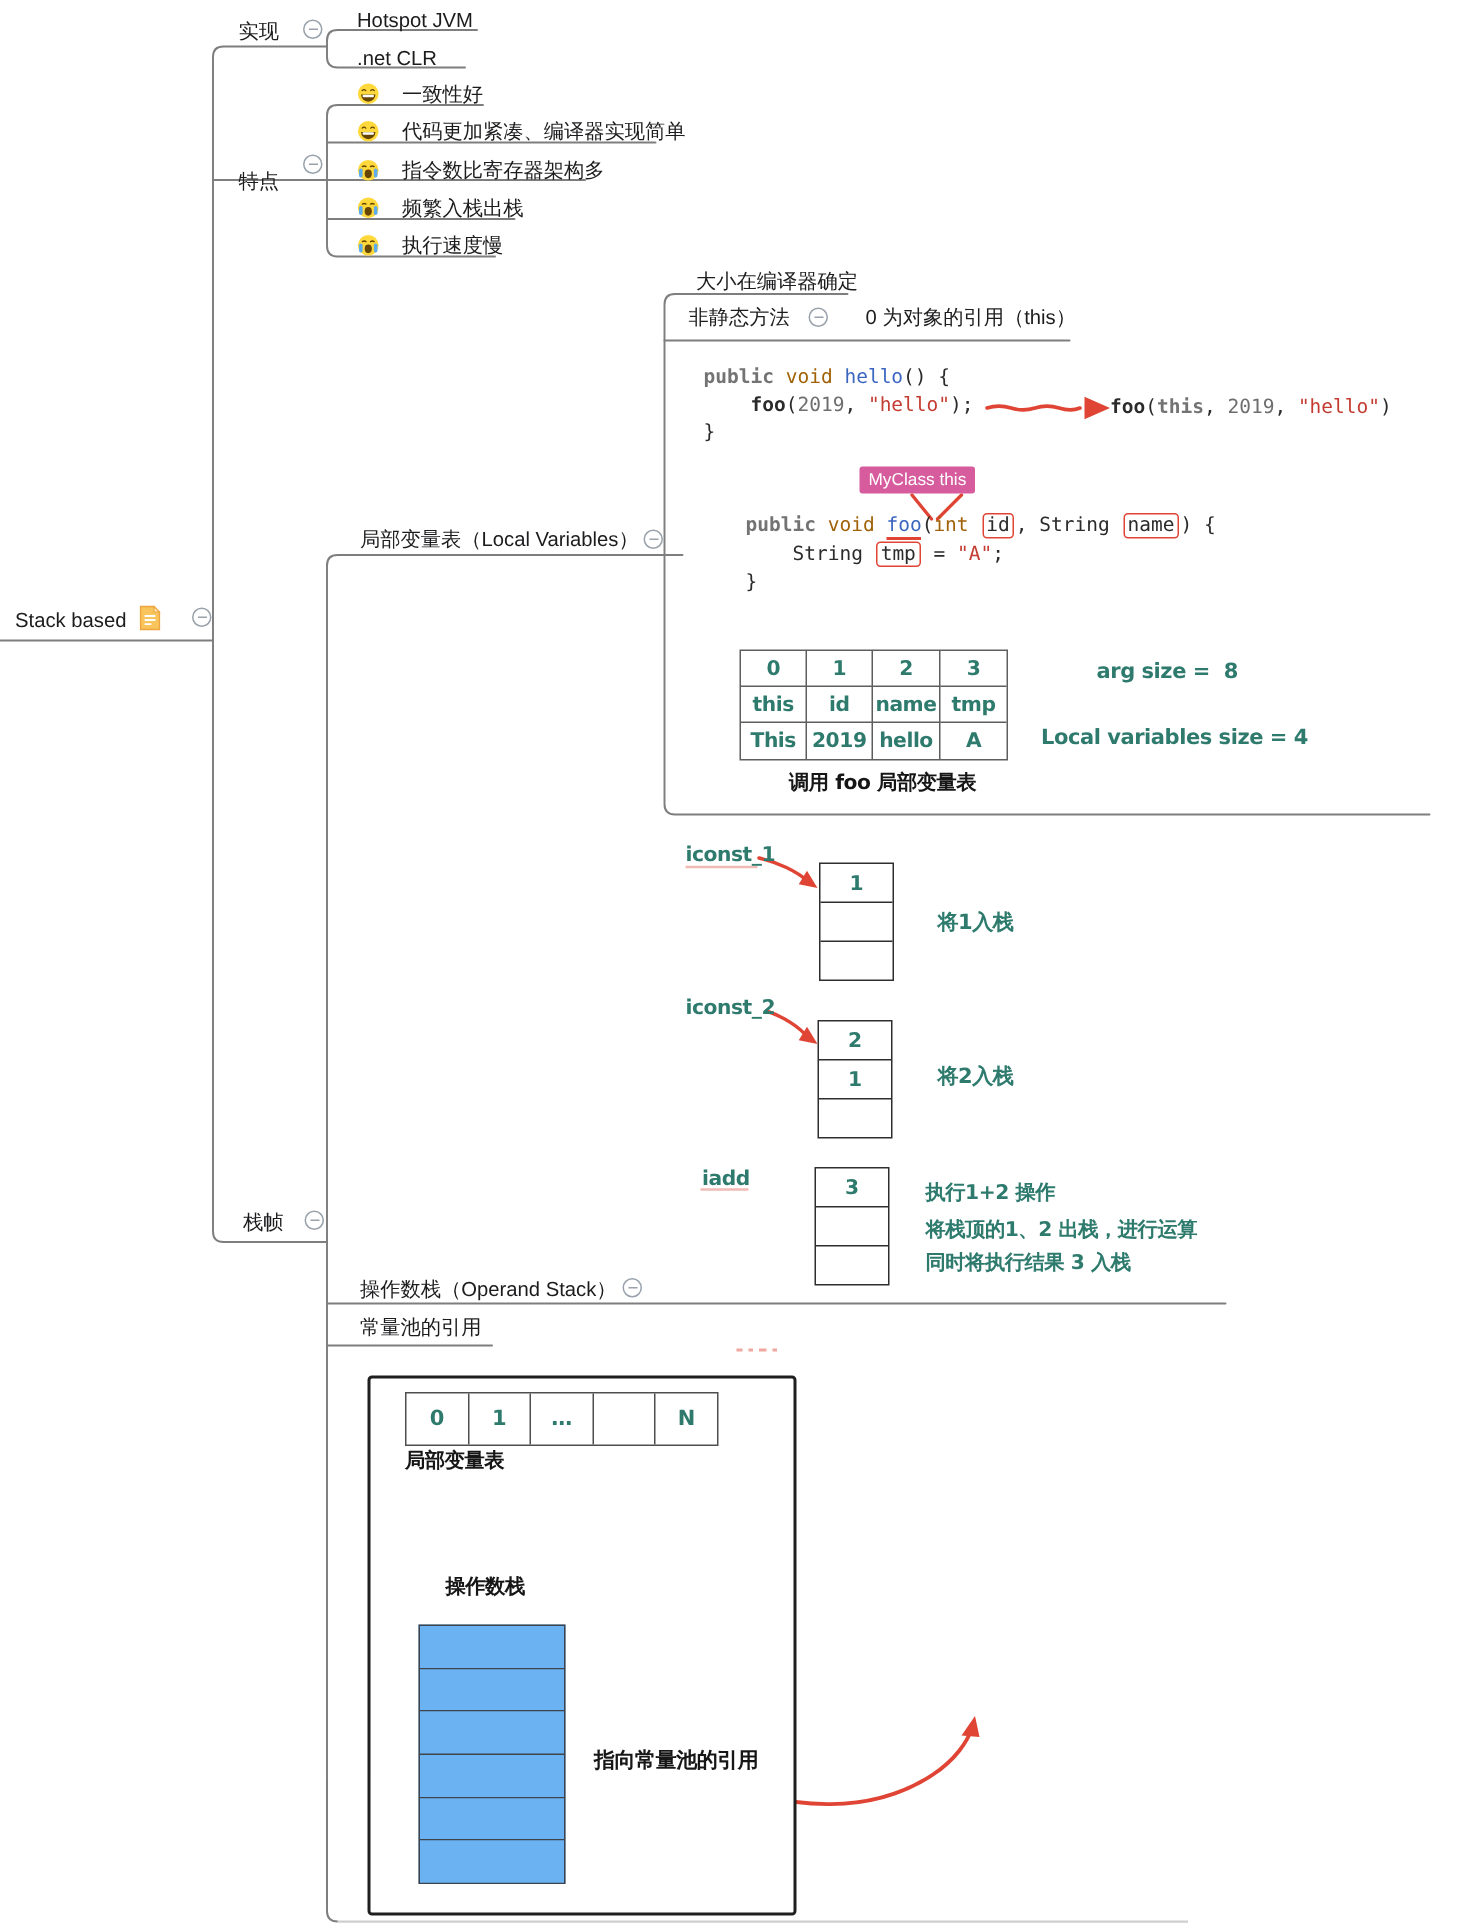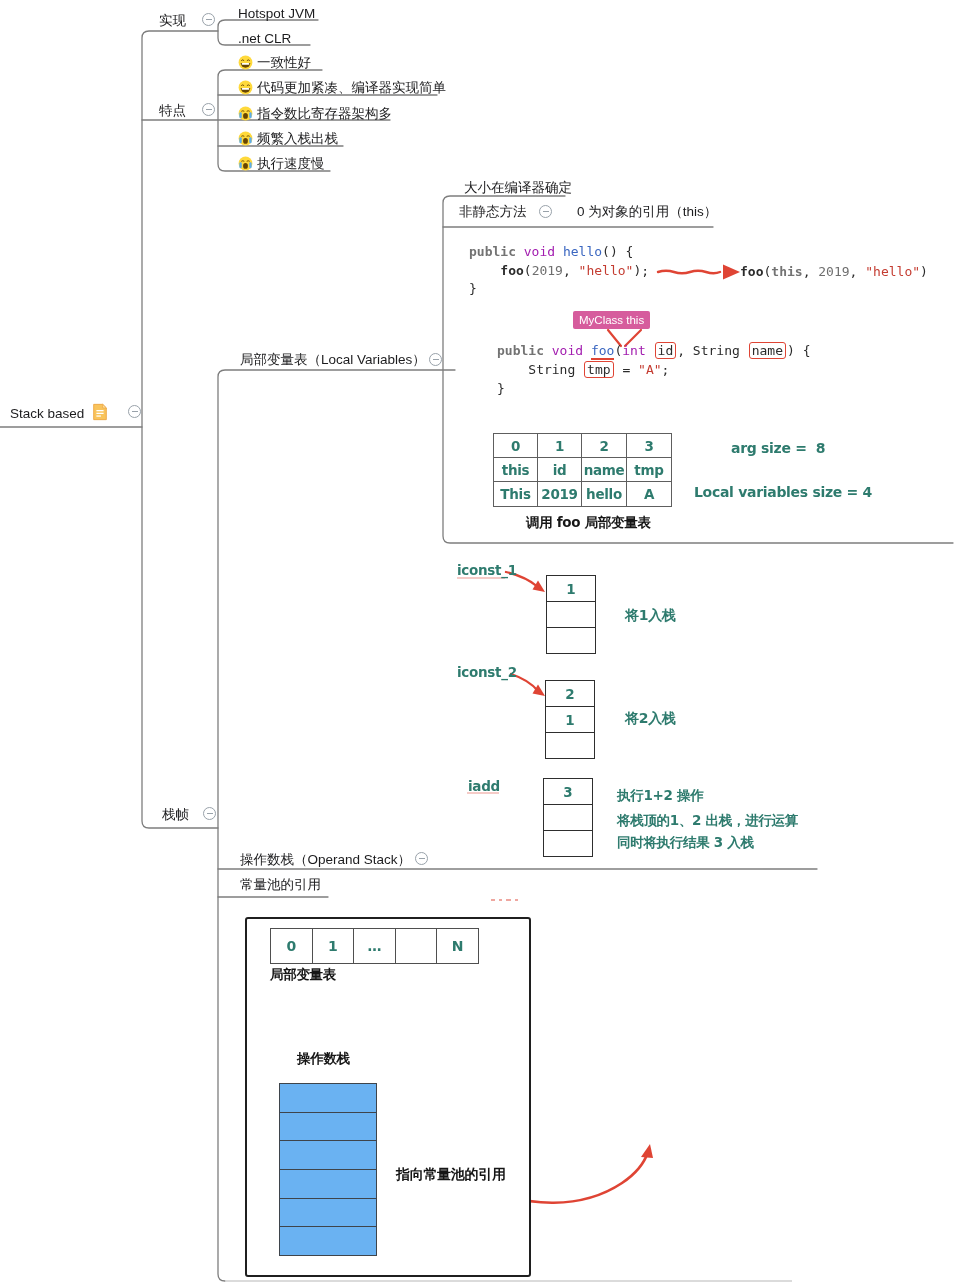--- a/index.html
+++ b/index.html
@@ -9,26 +9,26 @@
   .nlabel{position:absolute;z-index:2;font:13.5px/17px "Liberation Sans",sans-serif;
           color:#1c1c1e;white-space:nowrap;}
   .hand{position:absolute;z-index:2;font:700 13.5px/17px "DejaVu Sans",sans-serif;
         color:#2e7b6e;letter-spacing:-0.3px;white-space:pre;}
   .bhand{position:absolute;z-index:2;font:700 13.5px/17px "DejaVu Sans",sans-serif;
          color:#161616;letter-spacing:-0.3px;white-space:nowrap;}
   .collapse{position:absolute;z-index:3;width:13px;height:13px;border:1px solid #99a2aa;
             border-radius:50%;background:#fff;box-sizing:border-box;}
   .collapse::after{content:"";position:absolute;left:2.5px;right:2.5px;top:5px;height:1px;
             background:#99a2aa;}
-  .feat{position:absolute;z-index:2;display:flex;align-items:center;gap:4px;justify-content:flex-end;}
+  .feat{position:absolute;z-index:2;display:flex;align-items:center;gap:15px;justify-content:flex-end;}
   .feat .em{flex:0 0 auto;display:block;}
   .code{position:absolute;z-index:2;margin:0;font:13px/18.5px "DejaVu Sans Mono",monospace;
         color:#2b2b2b;white-space:pre;}
   .c-g{color:#737373;font-weight:700;}
-  .c-r{color:#a21caf;}
+  .c-r{color:#a16207;}
   .c-b{color:#3a66c0;}
   .c-s{color:#c43c31;}
   .c-n{color:#6e6e6e;}
   .c-bd{font-weight:700;}
   .u-red{border-bottom:2px solid #df4434;}
   .rbox{border:1.4px solid #df4434;border-radius:3px;padding:0 2px;margin:0 1px;}
   .badge{position:absolute;z-index:2;background:#d65c9d;color:#fff;
          font:11.5px/15px "Liberation Sans",sans-serif;padding:1.5px 6px;border-radius:2px;}
   
   .lvtab{position:absolute;z-index:2;display:grid;grid-template-columns:44px 44px 45px 44px;
@@ -106,21 +106,21 @@
     <line x1="6" y1="11.5" x2="14" y2="11.5" stroke="#fff" stroke-width="1.4"></line>
     <line x1="6" y1="14.5" x2="11" y2="14.5" stroke="#fff" stroke-width="1.4"></line>
   </svg>
   <span class="collapse" style="left:128px;top:405px"></span>
 
   <div class="nlabel" style="left:159px;top:12px">实现</div>
   <span class="collapse" style="left:202px;top:13px"></span>
   <div class="nlabel" style="left:238px;top:5px">Hotspot JVM</div>
   <div class="nlabel" style="left:238px;top:30px">.net CLR</div>
 
-  <div class="nlabel" style="left:159px;top:102px">特点</div>
+  <div class="nlabel" style="left:159px;top:112px">特点</div>
   <span class="collapse" style="left:202px;top:103px"></span>
 
   <div class="feat" style="left:238px;top:54px">
     <svg class="em" width="15" height="15" viewBox="0 0 20 20">
       <circle cx="10" cy="10" r="9.2" fill="#ffd93b"></circle>
       <path d="M3.6 10.6 A 6.4 6.4 0 0 0 16.4 10.6 Z" fill="#664500"></path>
       <rect x="5" y="10.8" width="10" height="2.2" rx="0.8" fill="#fff"></rect>
       <path d="M4.6 7.2 Q 6.2 5.4 7.8 7.2" stroke="#664500" stroke-width="1.2" fill="none" stroke-linecap="round"></path>
       <path d="M12.2 7.2 Q 13.8 5.4 15.4 7.2" stroke="#664500" stroke-width="1.2" fill="none" stroke-linecap="round"></path>
     </svg>

